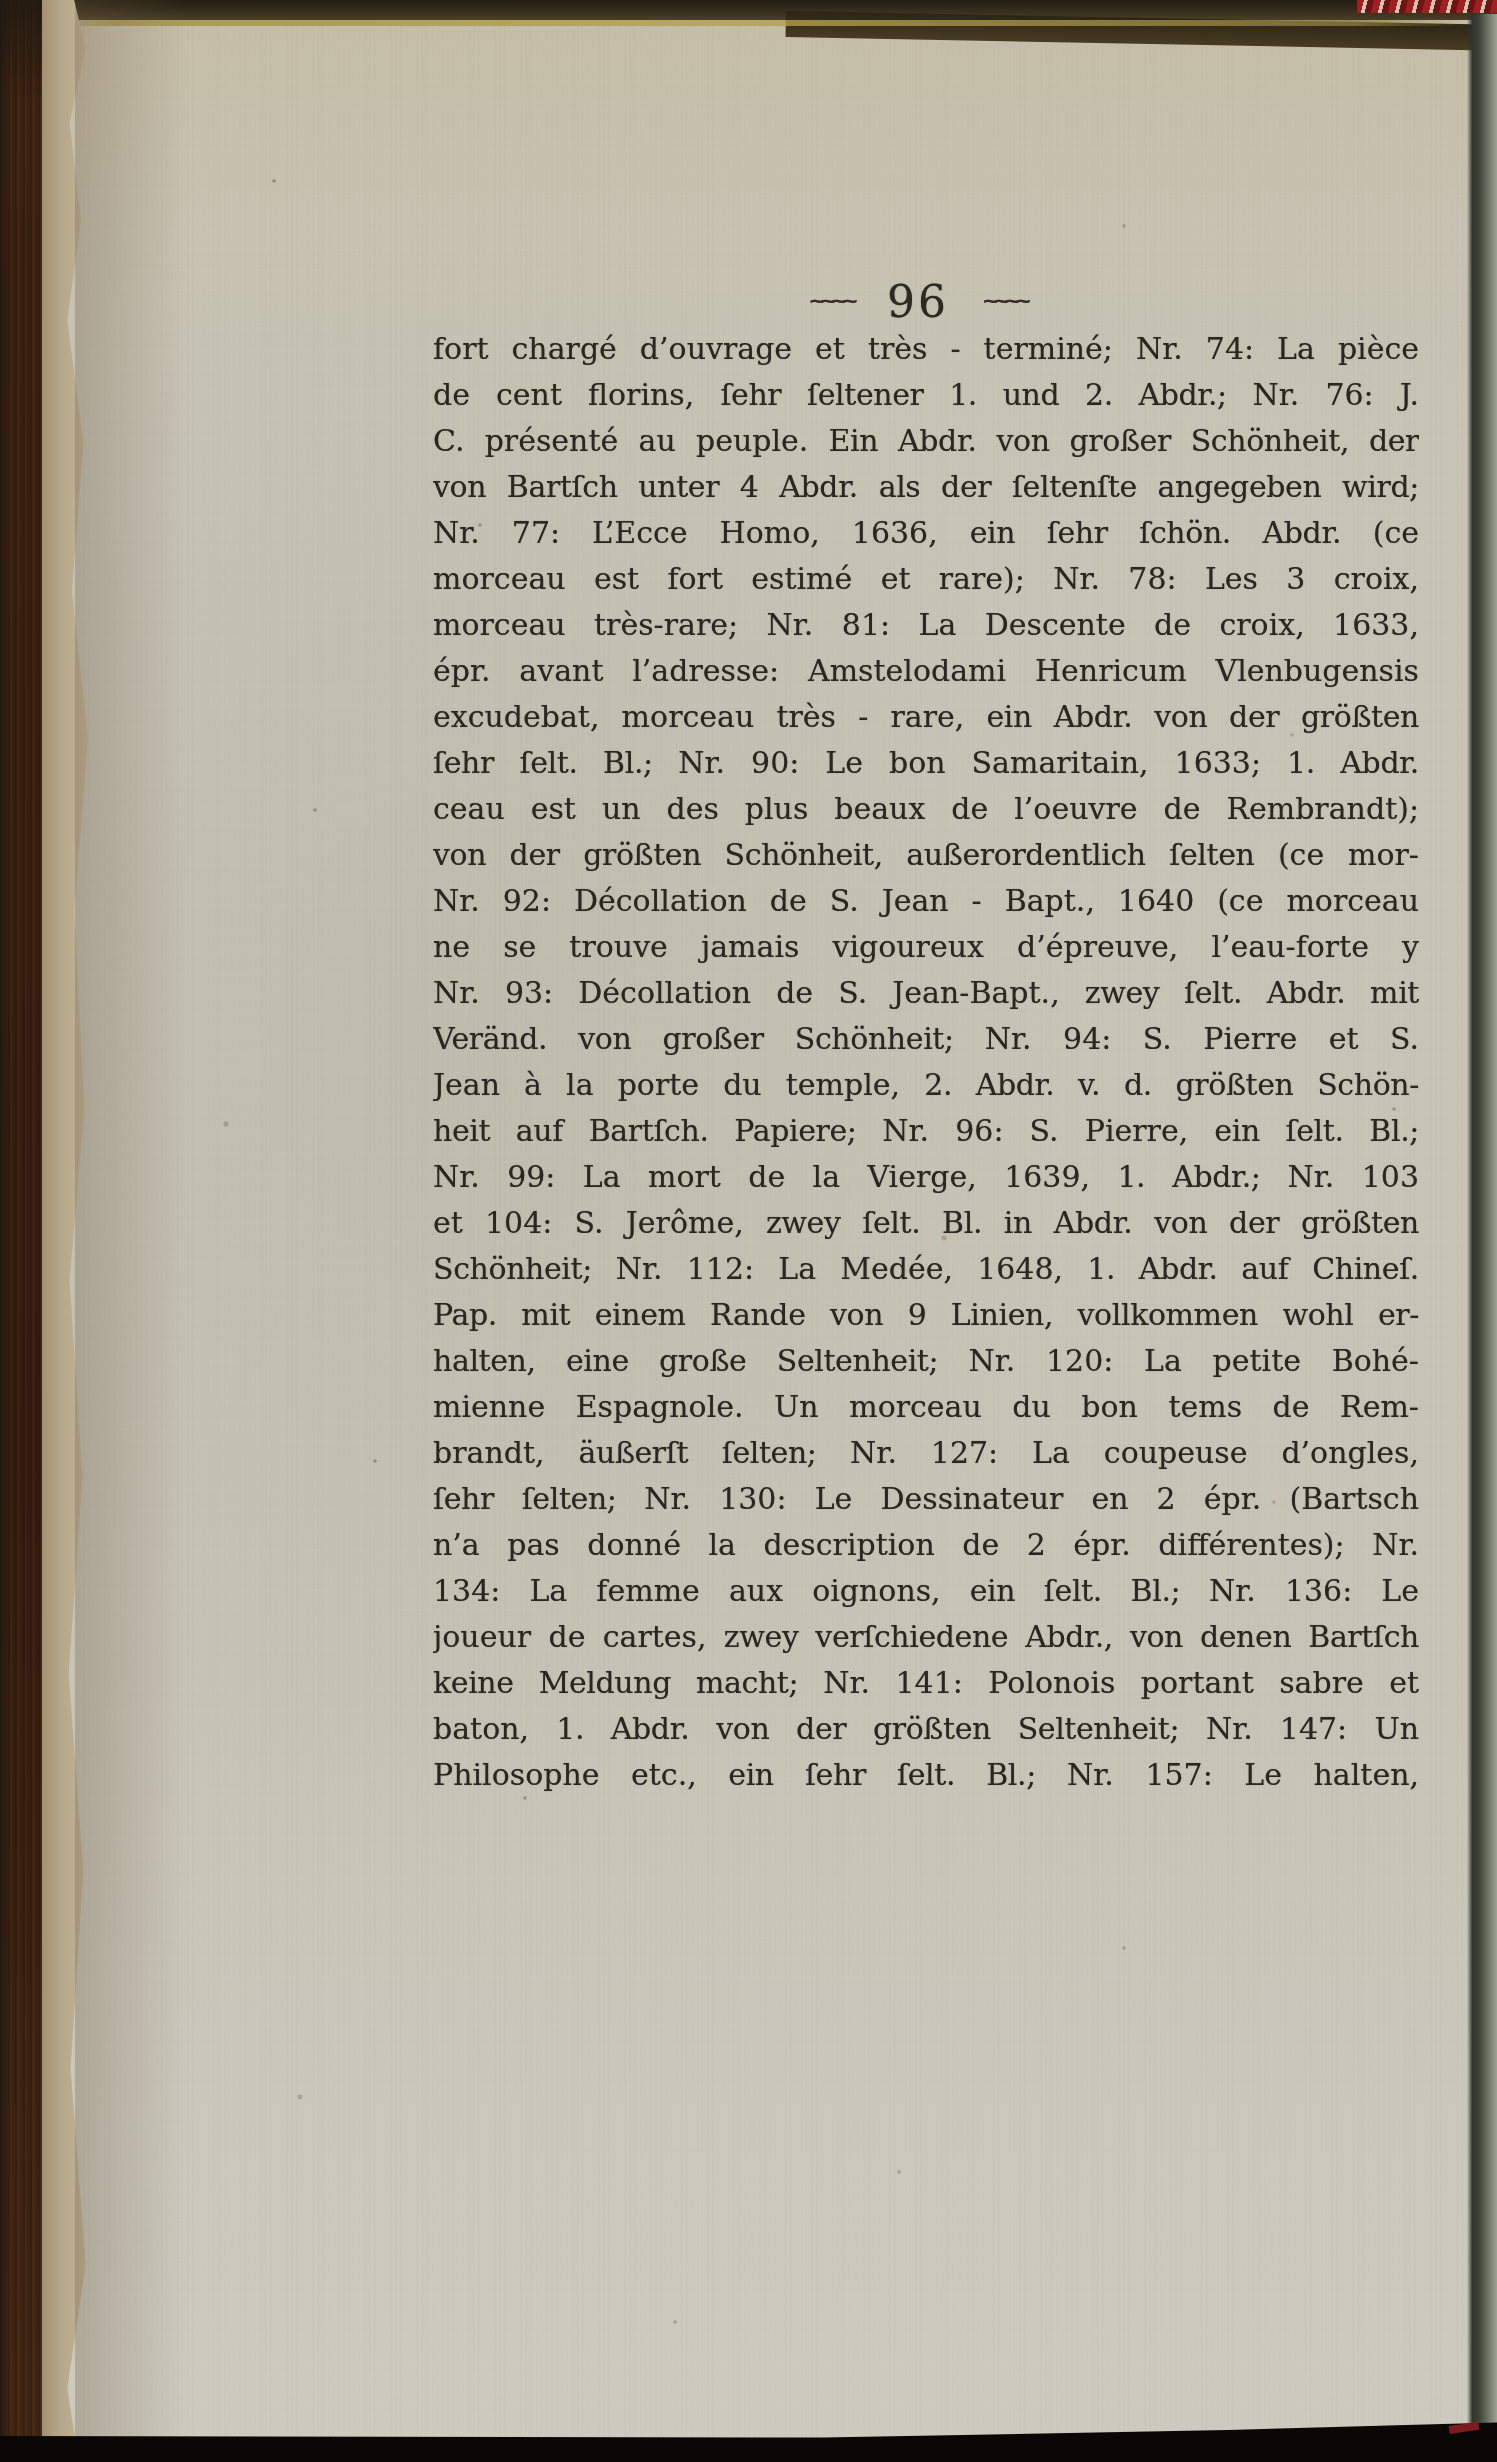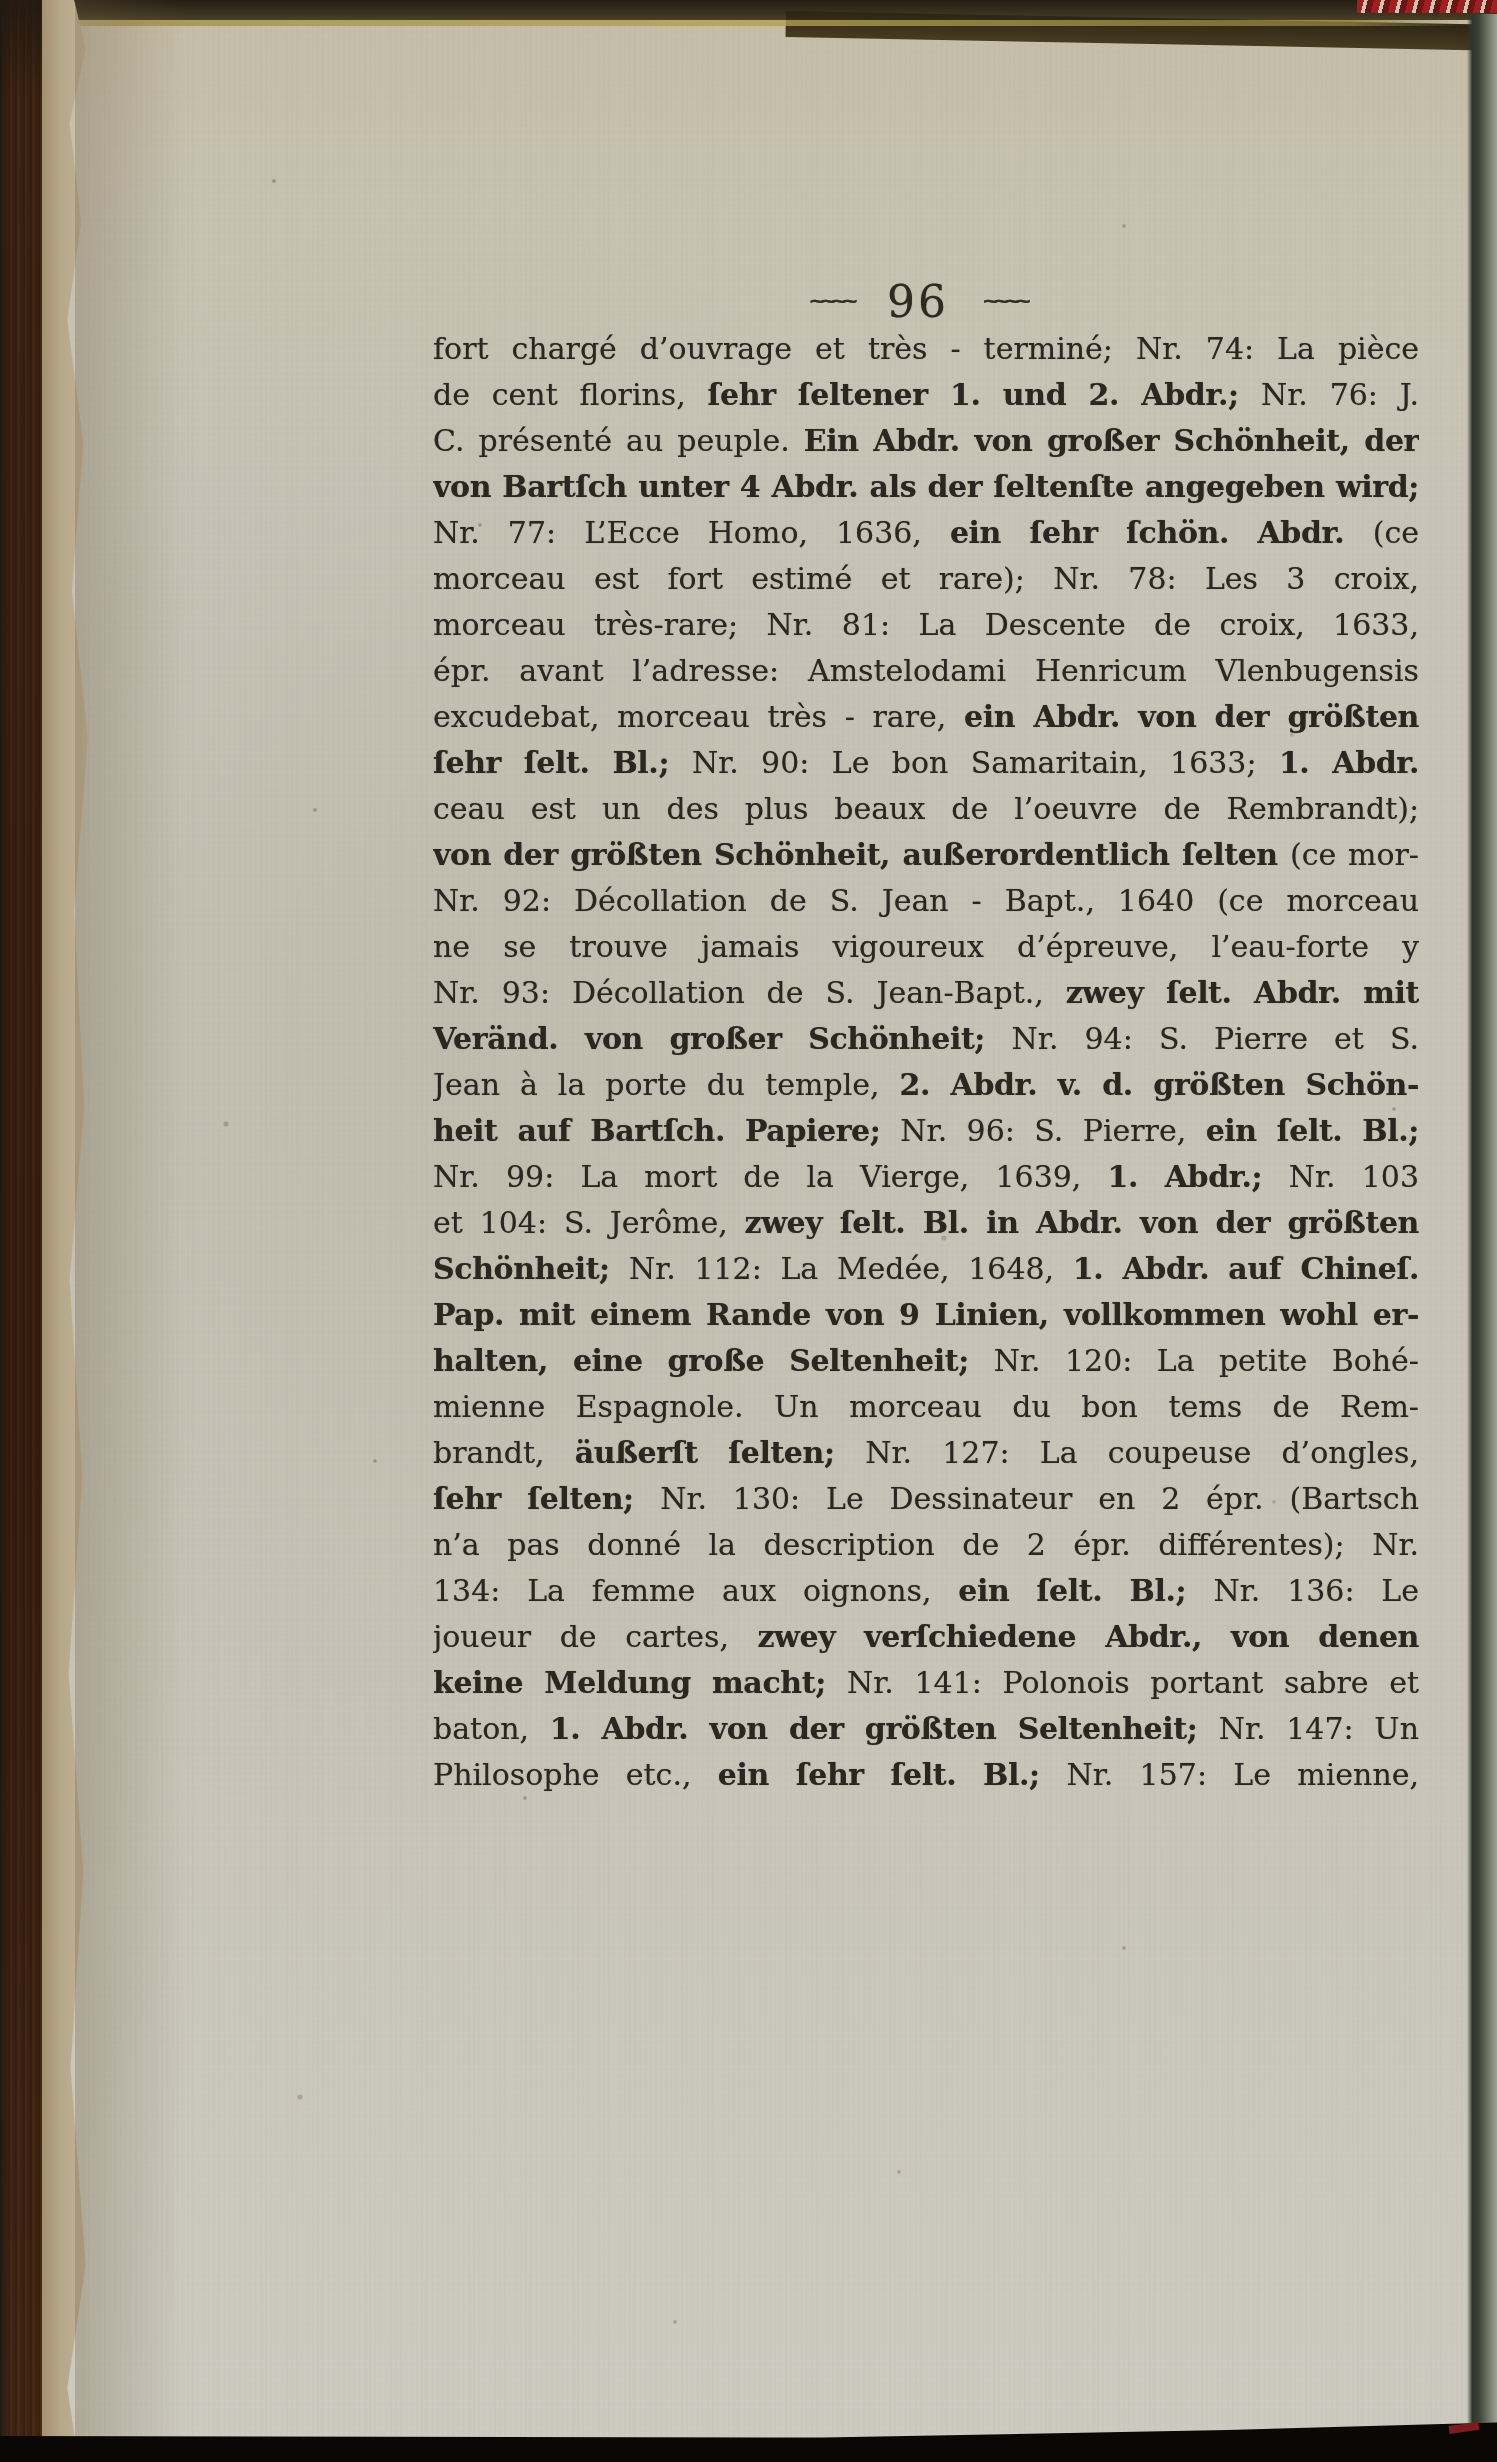--- a/index.html
+++ b/index.html
@@ -79,21 +79,21 @@
     letter-spacing:-4.5px;color:#352f26;text-shadow:0 0 0.7px rgba(43,38,30,.6);
     transform:scaleY(.8);line-height:1;}
   .page-number{font-size:44px;letter-spacing:3px;color:#2e2a22;
     text-shadow:0 0 0.9px rgba(43,38,30,.55);line-height:1;}
 
   .text-block{position:absolute;left:417px;top:326px;width:1002px;color:var(--ink);}
   .line{height:46px;line-height:46px;font-size:30px;
     text-align:justify;text-align-last:justify;overflow:hidden;white-space:normal;
     text-shadow:0 0 0.9px rgba(43,39,33,.5);margin-left:16px;}
   .antiqua{font-weight:400;}
-  .fraktur{font-weight:700;letter-spacing:-0.4px;}
+  .fraktur{font-weight:400;letter-spacing:-0.4px;}
 </style>
 </head>
 <body>
 
 <div class="scan">
 
   <div class="paper-tone"></div>
   <div class="paper-grain"></div>
   <div class="specks"></div>
 
@@ -142,17 +142,17 @@
       <div class="line"><span class="fraktur">Pap. mit einem Rande von 9 Linien, vollkommen wohl er-</span></div>
       <div class="line"><span class="fraktur">halten, eine große Seltenheit; </span><span class="antiqua">Nr. 120: La petite Bohé-</span></div>
       <div class="line"><span class="antiqua">mienne Espagnole. Un morceau du bon tems de Rem-</span></div>
       <div class="line"><span class="antiqua">brandt, </span><span class="fraktur">äußerſt ſelten; </span><span class="antiqua">Nr. 127: La coupeuse d’ongles,</span></div>
       <div class="line"><span class="fraktur">ſehr ſelten; </span><span class="antiqua">Nr. 130: Le Dessinateur en 2 épr. (Bartsch</span></div>
       <div class="line"><span class="antiqua">n’a pas donné la description de 2 épr. différentes); Nr.</span></div>
       <div class="line"><span class="antiqua">134: La femme aux oignons, </span><span class="fraktur">ein ſelt. Bl.; </span><span class="antiqua">Nr. 136: Le</span></div>
       <div class="line"><span class="antiqua">joueur de cartes, </span><span class="fraktur">zwey verſchiedene Abdr., von denen Bartſch</span></div>
       <div class="line"><span class="fraktur">keine Meldung macht; </span><span class="antiqua">Nr. 141: Polonois portant sabre et</span></div>
       <div class="line"><span class="antiqua">baton, </span><span class="fraktur">1. Abdr. von der größten Seltenheit; </span><span class="antiqua">Nr. 147: Un</span></div>
-      <div class="line"><span class="antiqua">Philosophe etc., </span><span class="fraktur">ein ſehr ſelt. Bl.; </span><span class="antiqua">Nr. 157: Le mienne,</span></div>
+      <div class="line"><span class="antiqua">Philosophe etc., </span><span class="fraktur">ein ſehr ſelt. Bl.; </span><span class="antiqua">Nr. 157: Le halten,</span></div>
     </div>
 
 </div>
 
 
 </body></html>

